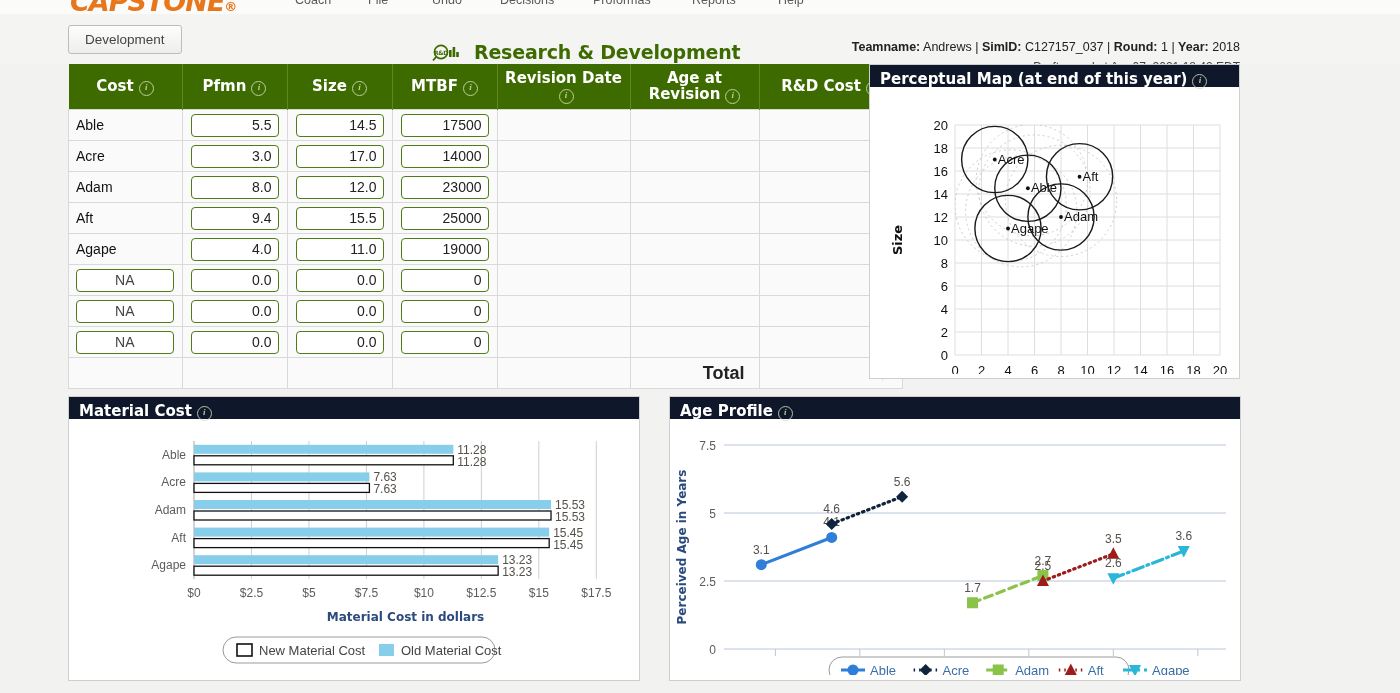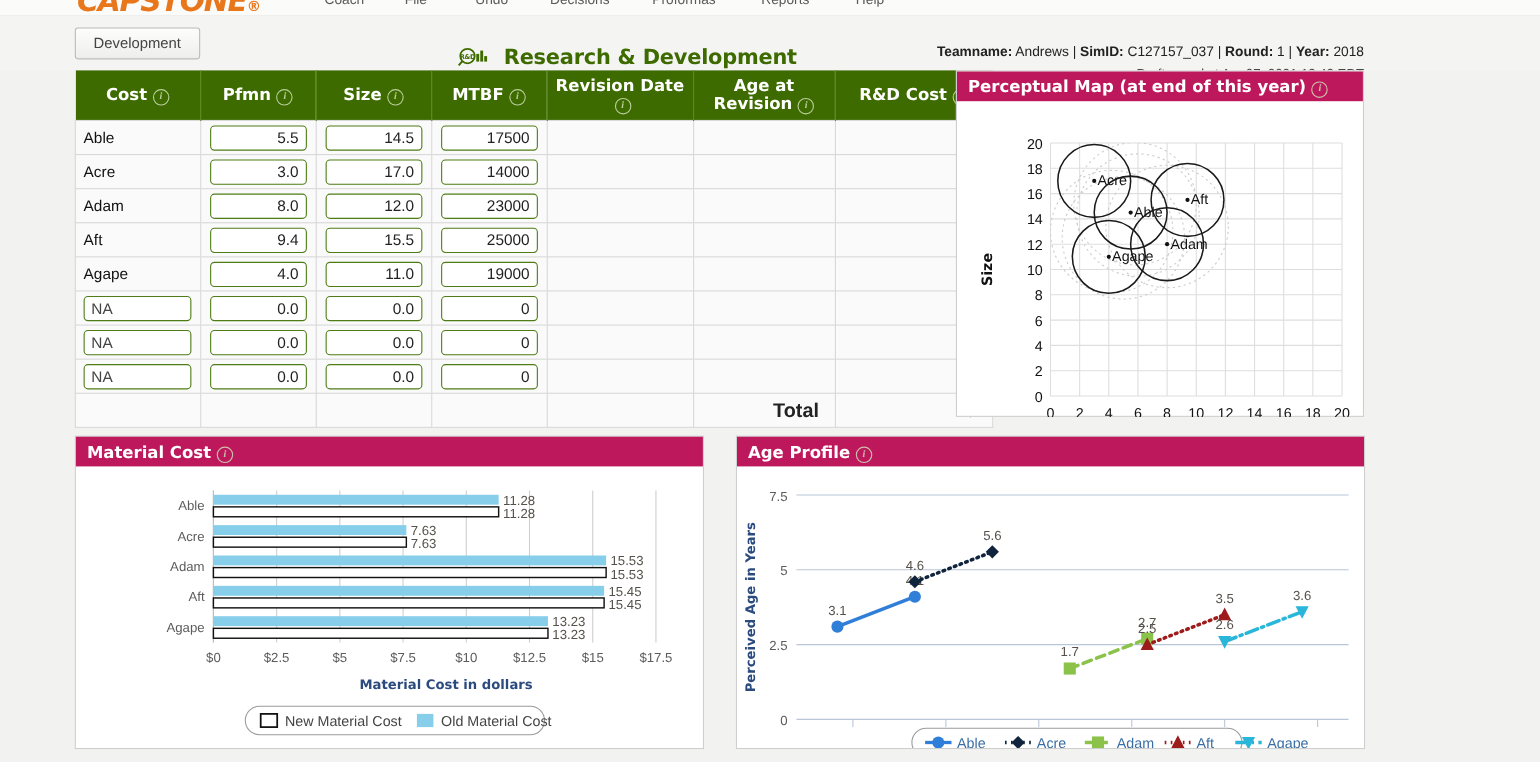--- a/index.html
+++ b/index.html
@@ -30,39 +30,39 @@
     background:#f4f4f2;
   }
   #recalc{
     position:absolute;left:68px;top:11px;
     padding:6px 16px;font-size:13.5px;color:#444;
     background:linear-gradient(#fdfdfd,#eeeeec);
     border:1px solid #bcbcbc;border-radius:3px;cursor:pointer;
     font-family:"Liberation Sans",sans-serif;
   }
   #pagetitle{
-    position:absolute;left:0;top:27px;width:1140px;text-align:center;
+    position:absolute;left:16px;top:27px;width:1140px;text-align:center;
     font-size:19px;font-weight:bold;color:#3e6b00;
     font-family:"DejaVu Sans",sans-serif;letter-spacing:-0.2px;
     pointer-events:none;
   }
   #pagetitle .ttl{margin-left:6px;}
   #rdicon{display:inline-block;vertical-align:-3px;}
   #teaminfo{
     position:absolute;right:160px;top:26px;font-size:12.5px;color:#222;white-space:nowrap;
   }
   #teaminfo b{font-weight:bold;}
   #draftinfo{
     position:absolute;right:160px;top:46px;font-size:12px;color:#444;white-space:nowrap;
   }
   
   .panel{position:absolute;background:#fff;border:1px solid #cfcfcf;box-sizing:border-box;}
   .panel-head{
-    background:#be185d;color:#fff;font-family:"DejaVu Sans",sans-serif;
-    font-weight:bold;font-size:15px;padding:5px 0 5px 10px;height:27px;box-sizing:border-box;
+    background:#0f172a;color:#fff;font-family:"DejaVu Sans",sans-serif;
+    font-weight:bold;font-size:15px;padding:5px 0 5px 10px;height:22px;box-sizing:border-box;
     white-space:nowrap;
   }
   .infoicon{
     display:inline-block;width:13px;height:13px;border-radius:50%;
     border:1.4px solid currentColor;font-size:9px;line-height:11px;text-align:center;
     font-family:"Liberation Serif",serif;font-style:italic;font-weight:bold;
     vertical-align:1px;margin-left:5px;opacity:.85;
   }
   .infoicon.light{color:#cfe0b8;}
   
@@ -79,21 +79,21 @@
     font-size:14px;vertical-align:middle;
   }
   table.rd td.namecell{font-size:14px;color:#111;padding-left:7px;}
   table.rd td.cost{text-align:right;font-weight:bold;font-size:14px;}
   table.rd td.total{text-align:right;font-weight:bold;font-size:18px;padding-right:14px;}
   .cellinput{
     width:100%;box-sizing:border-box;border:1px solid #4e7c16;border-radius:4px;
     height:23px;font-size:14px;text-align:right;padding:0 6px;background:#fff;color:#222;
     font-family:"Liberation Sans",sans-serif;outline:none;
   }
-  .cellinput.left{text-align:left;color:#444;}
+  .cellinput.left{text-align:center;color:#444;}
   
   .c-name{width:105px;} .c-pfmn{width:96px;} .c-size{width:96px;}
   .c-mtbf{width:96px;} .c-rev{width:124px;} .c-age{width:120px;} .c-cost{width:135px;}
   
   #pmap{left:869px;top:64px;width:371px;height:315px;}
   #pmapbody{position:relative;width:100%;height:287px;}
   
   #matcost{left:68px;top:396px;width:572px;height:285px;}
   #matbody{position:relative;width:100%;height:256px;}
   

